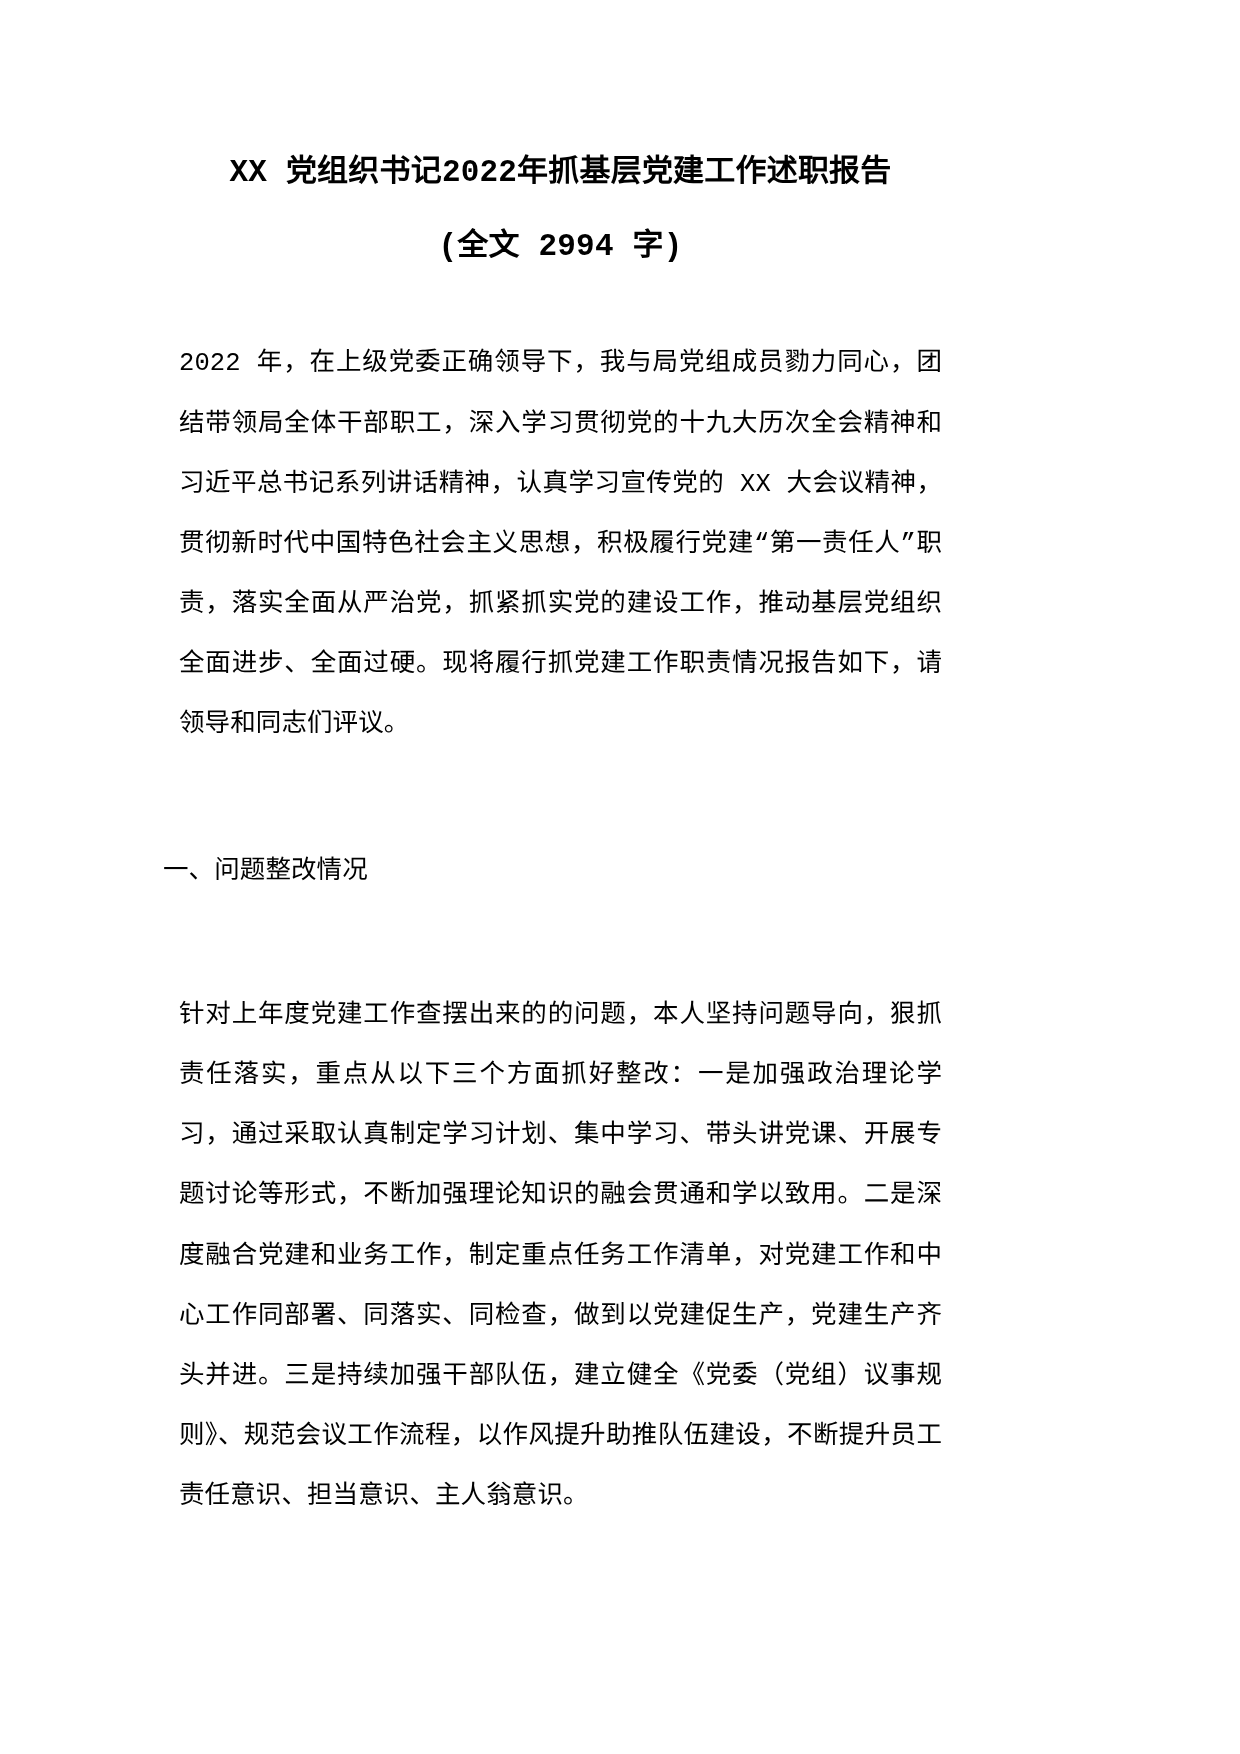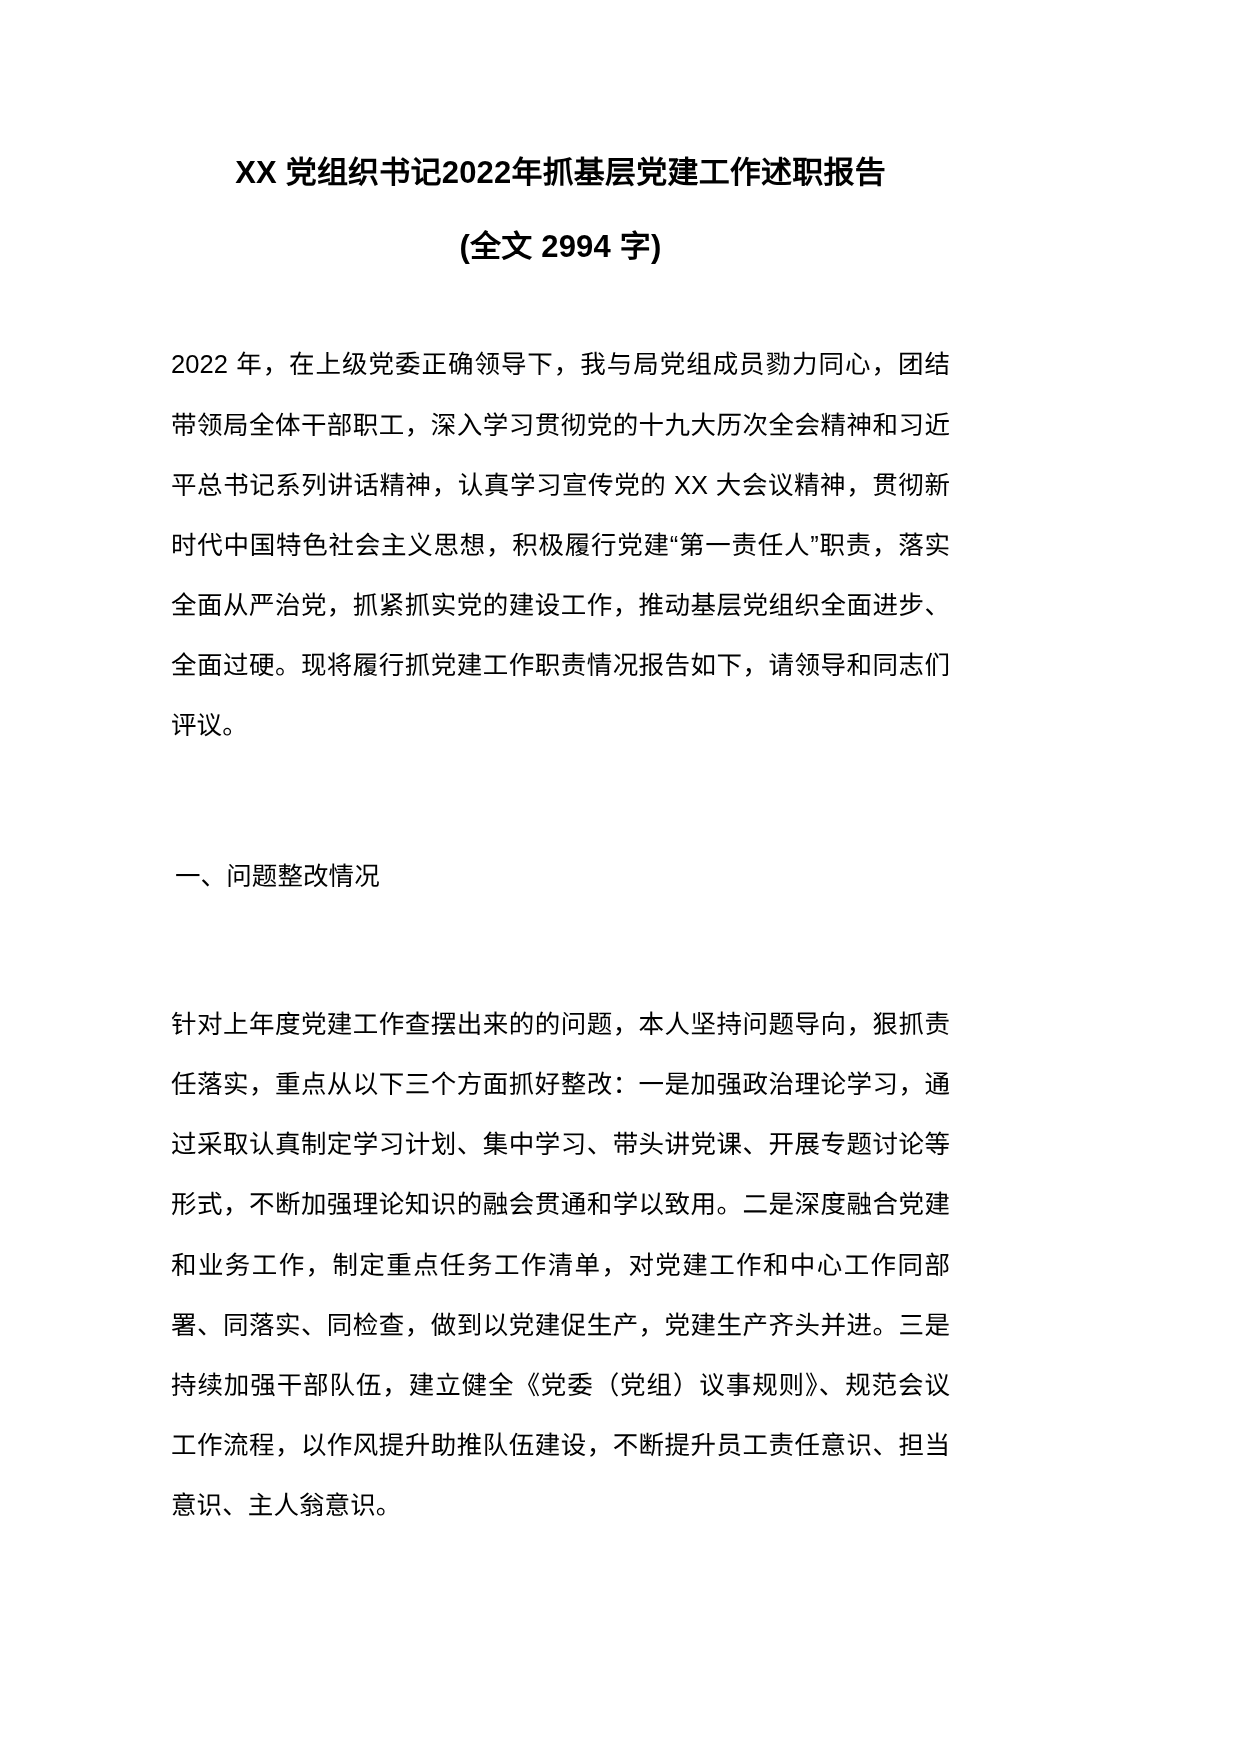--- a/index.html
+++ b/index.html
@@ -16,20 +16,21 @@
   }
 
   .page {
     position: relative;
     width: 1240px;
     height: 1754px;
     margin: 0 auto;
     background: #ffffff;
     overflow: hidden;
     box-sizing: border-box;
+    font-family: Liberation Mono, monospace;
   }
 
   .content {
     position: absolute;
     left: 163px;
     top: 0;
     width: 795px;
   }
 
   
@@ -53,32 +54,32 @@
     display: block;
     margin-top: 24px;
   }
 
   
   .body-block {
     margin-top: 62px;
   }
 
   p.para {
-    margin: 8px;
+    margin: 16px;
     font-size: 25.5px;
     line-height: 2.36;
     text-align: justify;
     text-justify: inter-ideograph;
     letter-spacing: 0.1px;
     color: #000000;
     word-break: break-all;
   }
 
   h2.section-heading {
-    margin: 12px;
+    margin: 0;
     font-size: 25.5px;
     font-weight: 400;
     line-height: 2.36;
     letter-spacing: 0.1px;
     color: #000000;
   }
 
   .gap-before-heading { height: 70px; }
   .gap-after-heading  { height: 68px; }
 

